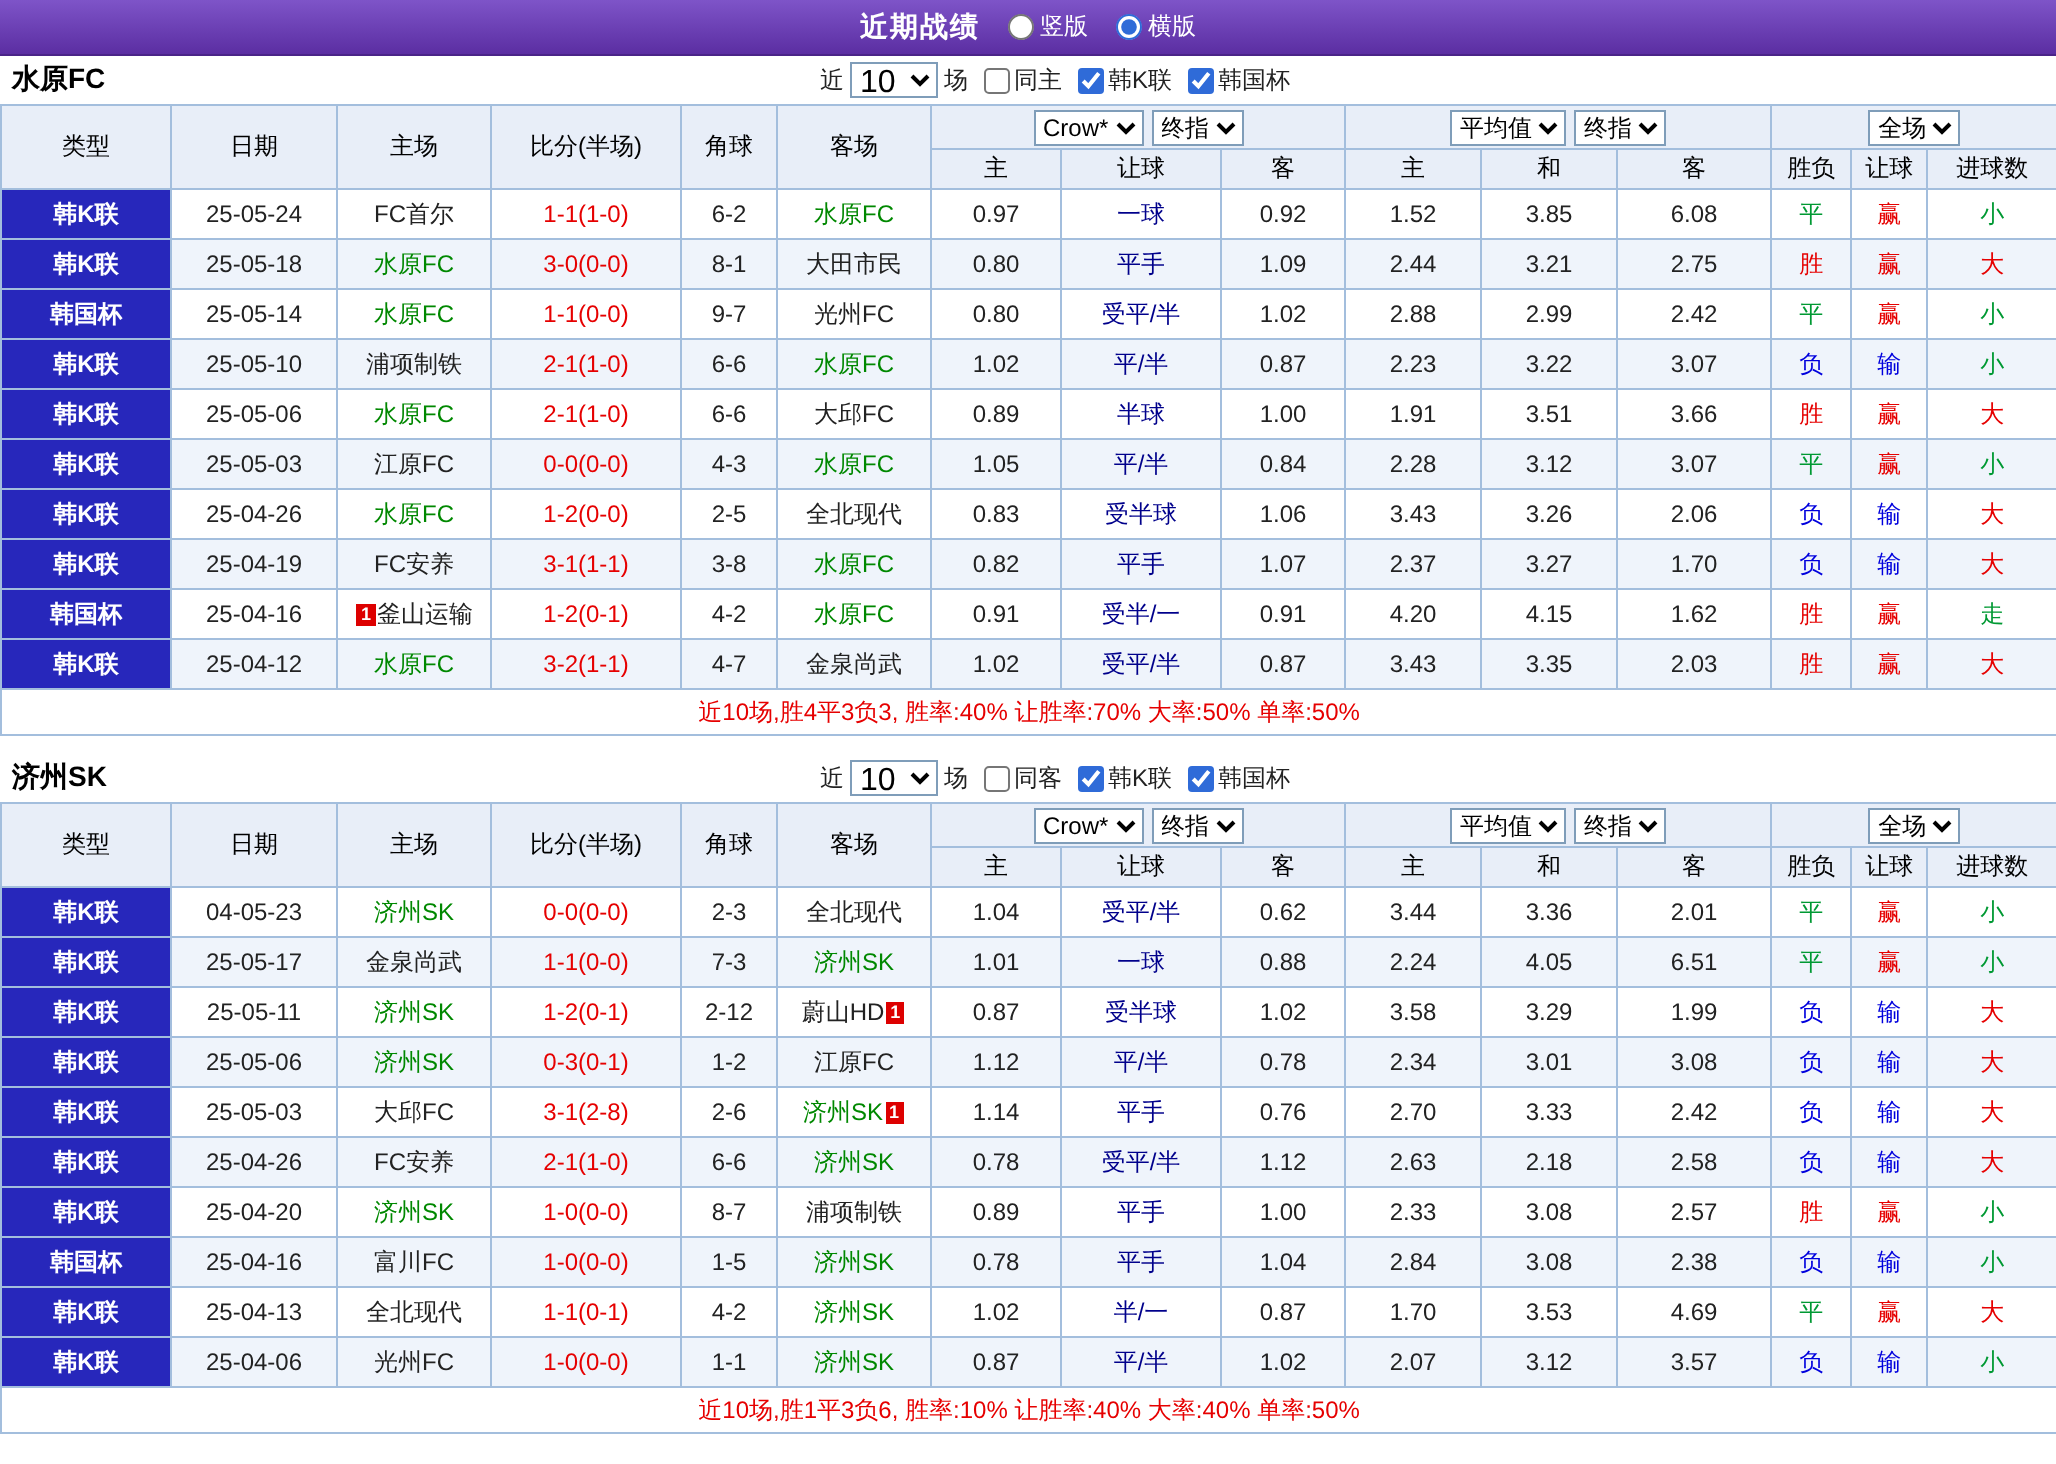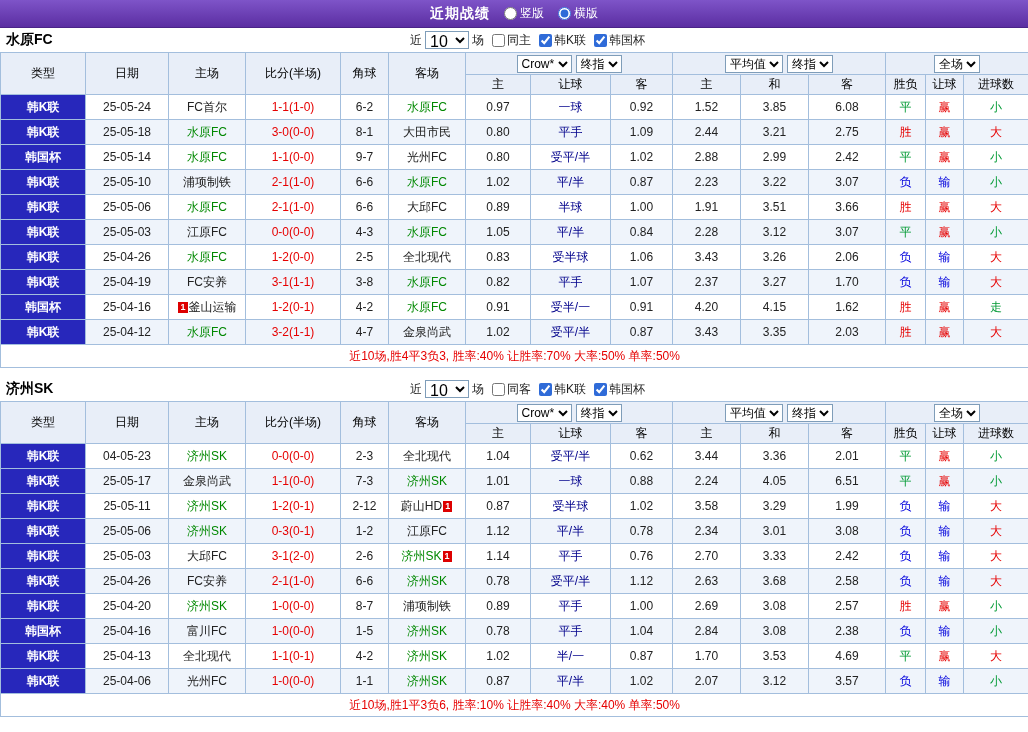--- a/index.html
+++ b/index.html
@@ -434,21 +434,21 @@
             <td class="avg">3.01</td>
             <td class="avg">3.08</td>
             <td class="res" style="color: rgb(0, 0, 221);">负</td>
             <td class="res" style="color: rgb(0, 0, 221);">输</td>
             <td class="res" style="color: rgb(230, 0, 0);">大</td>
           </tr>
           <tr>
             <td class="type-cell">韩K联</td>
             <td class="date">25-05-03</td>
             <td class="team"><span>大邱FC</span></td>
-            <td class="score">3-1(2-0)</td>
+            <td class="score">3-1(2-8)</td>
             <td class="corner">2-6</td>
             <td class="team"><span class="self">济州SK</span><span class="badge">1</span></td>
             <td class="odds">1.14</td>
             <td class="handicap">平手</td>
             <td class="odds">0.76</td>
             <td class="avg">2.70</td>
             <td class="avg">3.33</td>
             <td class="avg">2.42</td>
             <td class="res" style="color: rgb(0, 0, 221);">负</td>
             <td class="res" style="color: rgb(0, 0, 221);">输</td>
@@ -458,37 +458,37 @@
             <td class="type-cell">韩K联</td>
             <td class="date">25-04-26</td>
             <td class="team"><span>FC安养</span></td>
             <td class="score">2-1(1-0)</td>
             <td class="corner">6-6</td>
             <td class="team"><span class="self">济州SK</span></td>
             <td class="odds">0.78</td>
             <td class="handicap">受平/半</td>
             <td class="odds">1.12</td>
             <td class="avg">2.63</td>
-            <td class="avg">3.68</td>
+            <td class="avg">2.18</td>
             <td class="avg">2.58</td>
             <td class="res" style="color: rgb(0, 0, 221);">负</td>
             <td class="res" style="color: rgb(0, 0, 221);">输</td>
             <td class="res" style="color: rgb(230, 0, 0);">大</td>
           </tr>
           <tr>
             <td class="type-cell">韩K联</td>
             <td class="date">25-04-20</td>
             <td class="team"><span class="self">济州SK</span></td>
             <td class="score">1-0(0-0)</td>
             <td class="corner">8-7</td>
             <td class="team"><span>浦项制铁</span></td>
             <td class="odds">0.89</td>
             <td class="handicap">平手</td>
             <td class="odds">1.00</td>
-            <td class="avg">2.69</td>
+            <td class="avg">2.33</td>
             <td class="avg">3.08</td>
             <td class="avg">2.57</td>
             <td class="res" style="color: rgb(230, 0, 0);">胜</td>
             <td class="res" style="color: rgb(230, 0, 0);">赢</td>
             <td class="res" style="color: rgb(0, 153, 51);">小</td>
           </tr>
           <tr class="alt">
             <td class="type-cell">韩国杯</td>
             <td class="date">25-04-16</td>
             <td class="team"><span>富川FC</span></td>

